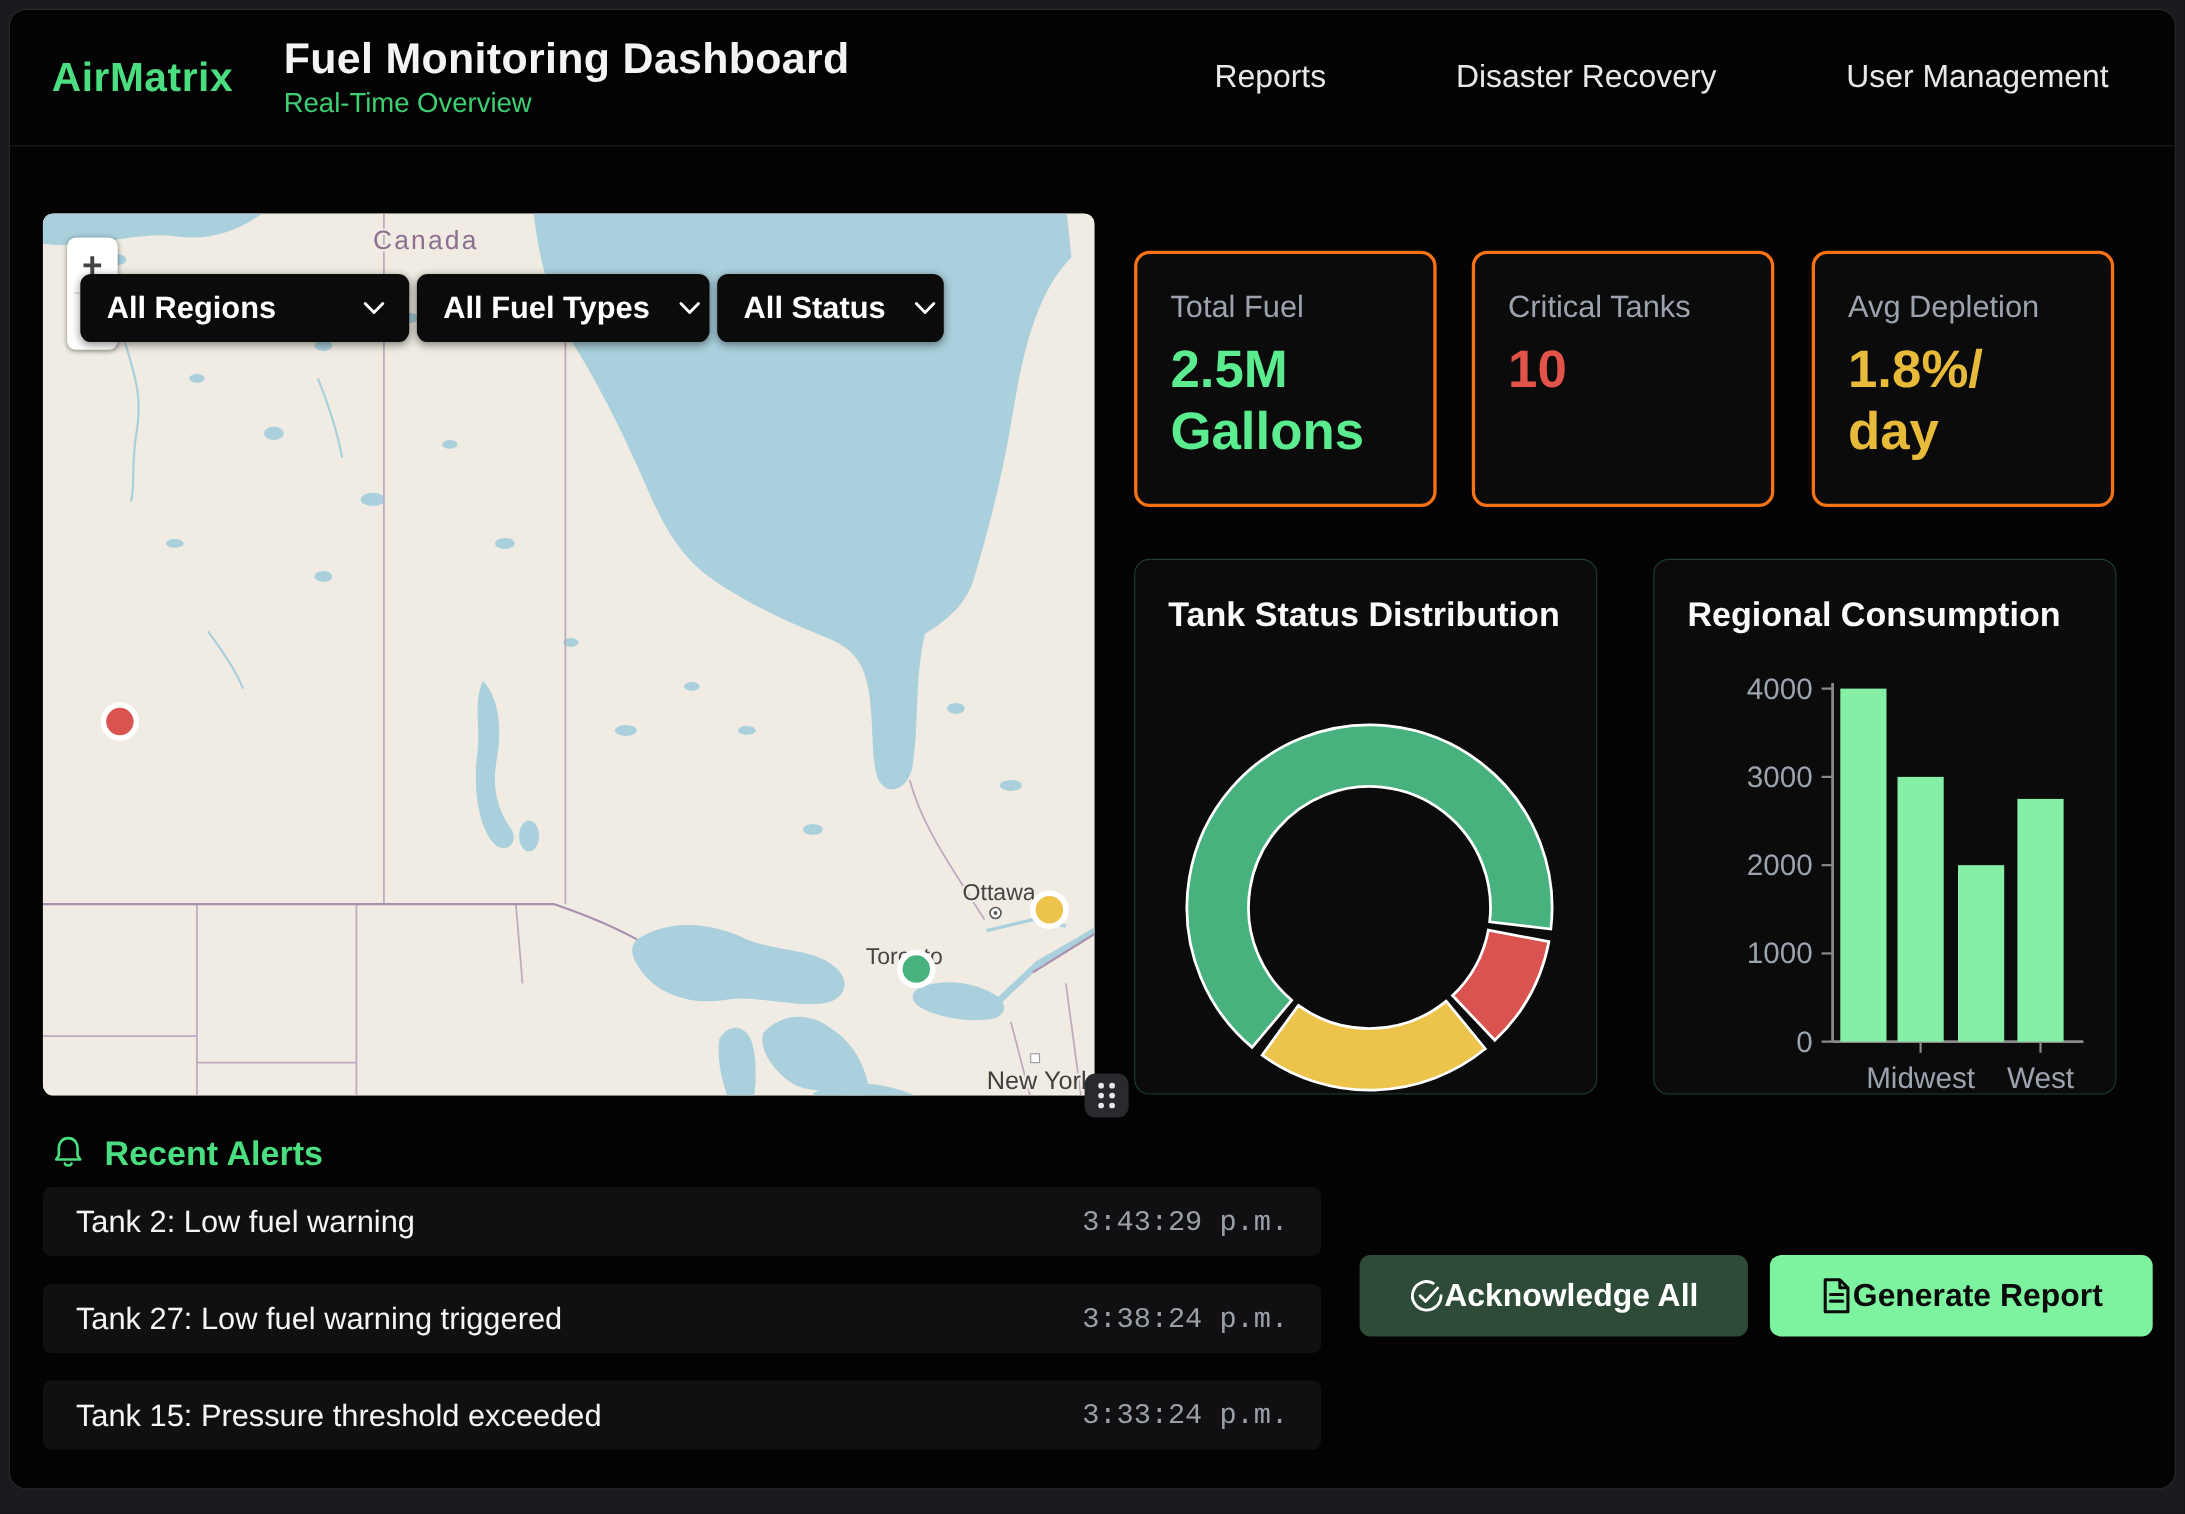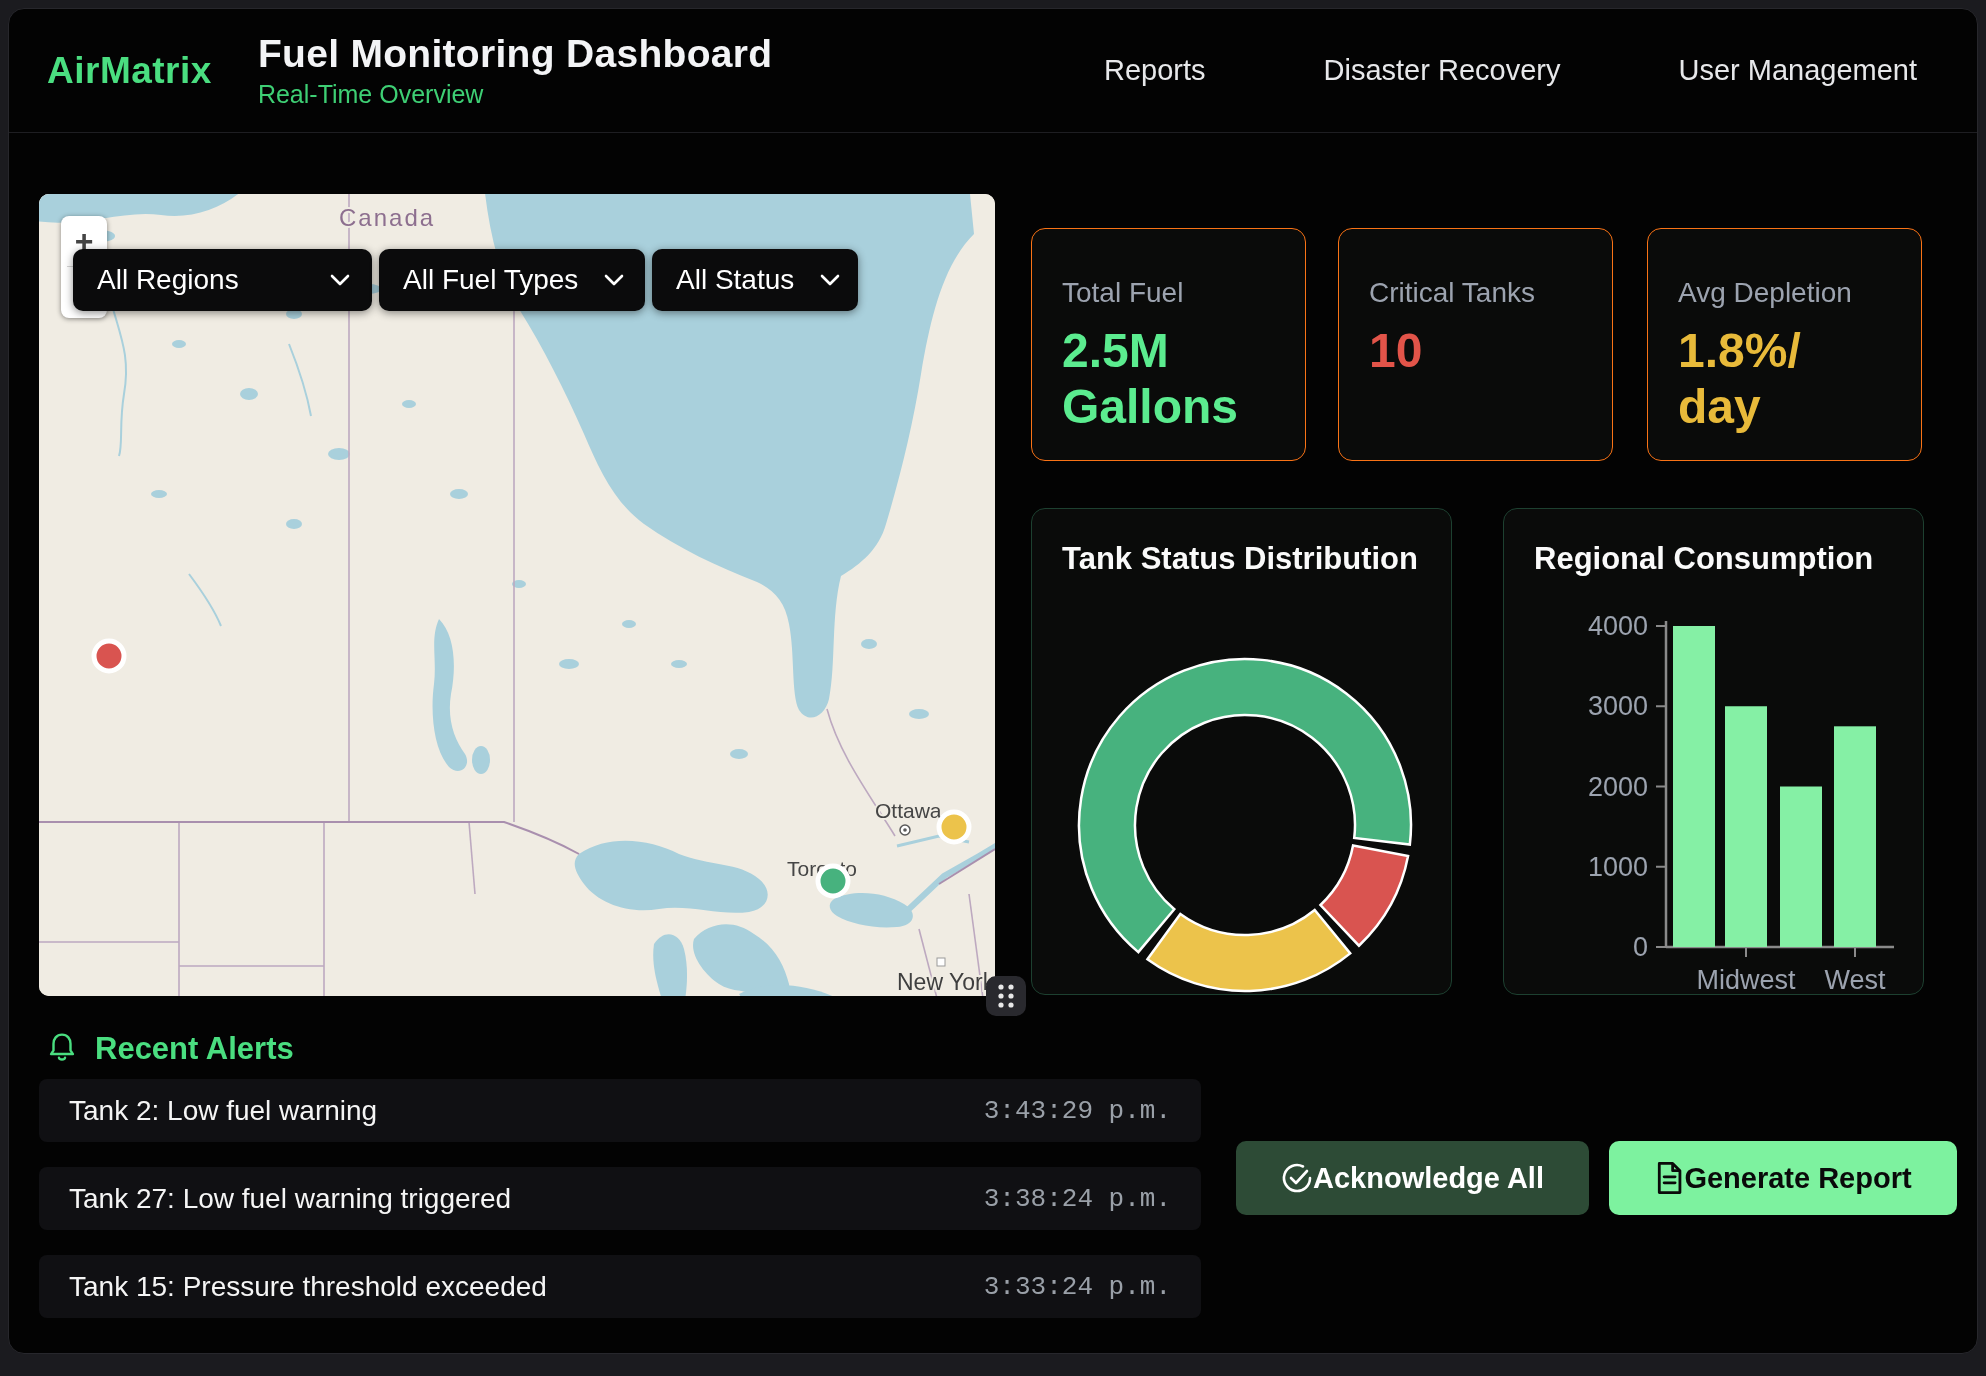--- a/index.html
+++ b/index.html
@@ -21,30 +21,30 @@
   .map-panel { position:absolute; left:30px; top:185px; width:956px; height:802px; border-radius:10px;
                overflow:hidden; background:#f0ece3; }
   .map-zoomctl { position:absolute; left:22px; top:22px; width:46px; height:102px; background:#fff;
                  border-radius:8px; box-shadow:0 1px 5px rgba(0,0,0,.45); z-index:1; }
   .map-zoomctl .zbtn { height:50px; display:flex; align-items:center; justify-content:center;
                        font-size:32px; font-weight:bold; color:#444; cursor:pointer; }
   .map-zoomctl .zdiv { height:1px; background:#d5d5d5; margin:0 6px; }
   .filters { position:absolute; left:34px; top:55px; display:flex; gap:7px; z-index:2; }
   .filter { height:62px; background:#0b0b0c; border-radius:10px; display:flex; align-items:center;
             justify-content:space-between; padding:0 22px 0 24px; box-shadow:0 2px 8px rgba(0,0,0,.45); cursor:pointer; }
-  .filter span { color:#fff; font-size:28px; font-weight:normal; white-space:nowrap; }
+  .filter span { color:#fff; font-size:28px; font-weight:bold; white-space:nowrap; }
   .filter svg { margin-left:26px; flex:none; }
   .f1 { width:299px; } .f2 { width:266px; } .f3 { width:206px; }
 
   .grip { position:absolute; left:977px; top:967px; width:40px; height:40px; background:#29292e;
           border-radius:10px; z-index:3; display:flex; align-items:center; justify-content:center; }
 
   
   .stat-card { position:absolute; top:219px; width:275px; height:233px; background:#0a0b0a;
-               border:1px solid #f97316; border-radius:14px; padding:48px 30px; }
+               border:3px solid #f97316; border-radius:14px; padding:32px 30px; }
   .stat-label { font-size:28px; color:#9ca3af; margin-bottom:14px; }
   .stat-value { font-size:48px; font-weight:bold; line-height:1.17; }
   .sc1 { left:1022px; } .sc2 { left:1329px; } .sc3 { left:1638px; }
 
   
   .chart-card { position:absolute; top:499px; width:421px; height:487px; background:#0a0b0a;
                 border:1px solid #1d4030; border-radius:14px; }
   .cc1 { left:1022px; } .cc2 { left:1494px; }
   .chart-title { position:absolute; left:30px; top:32px; font-size:31px; font-weight:bold; color:#fafafa; }
   .chart-svg { position:absolute; left:0; top:0; }

